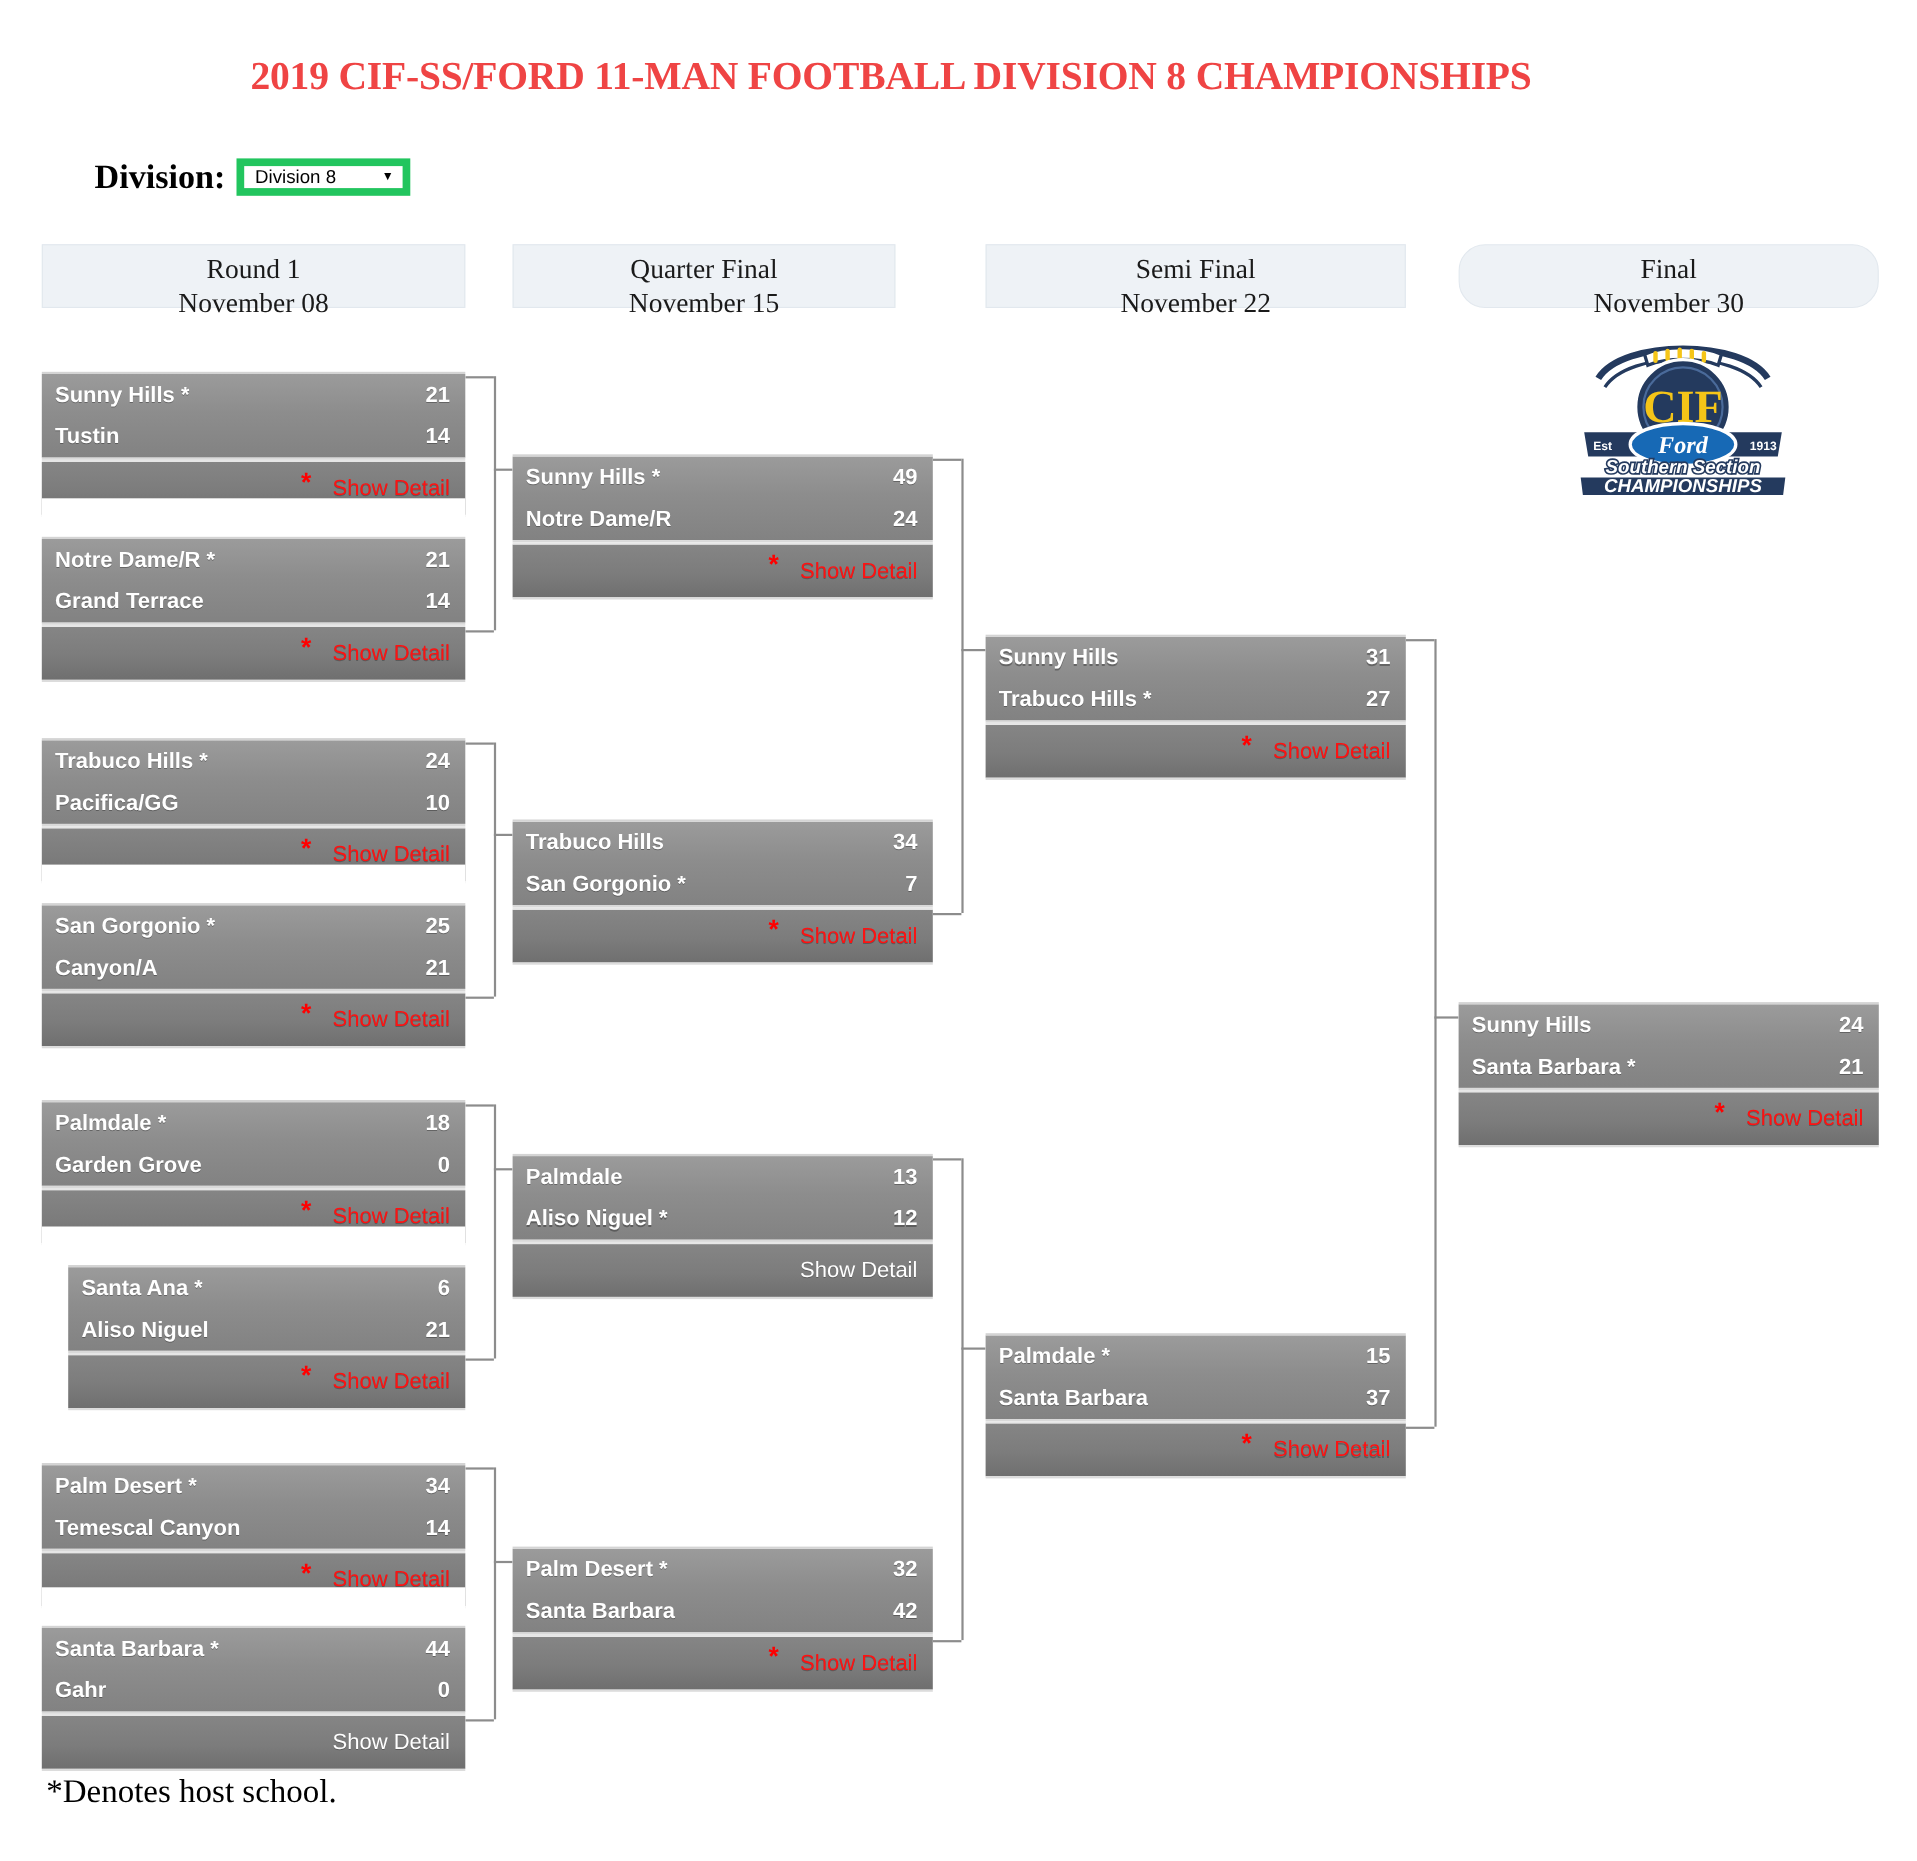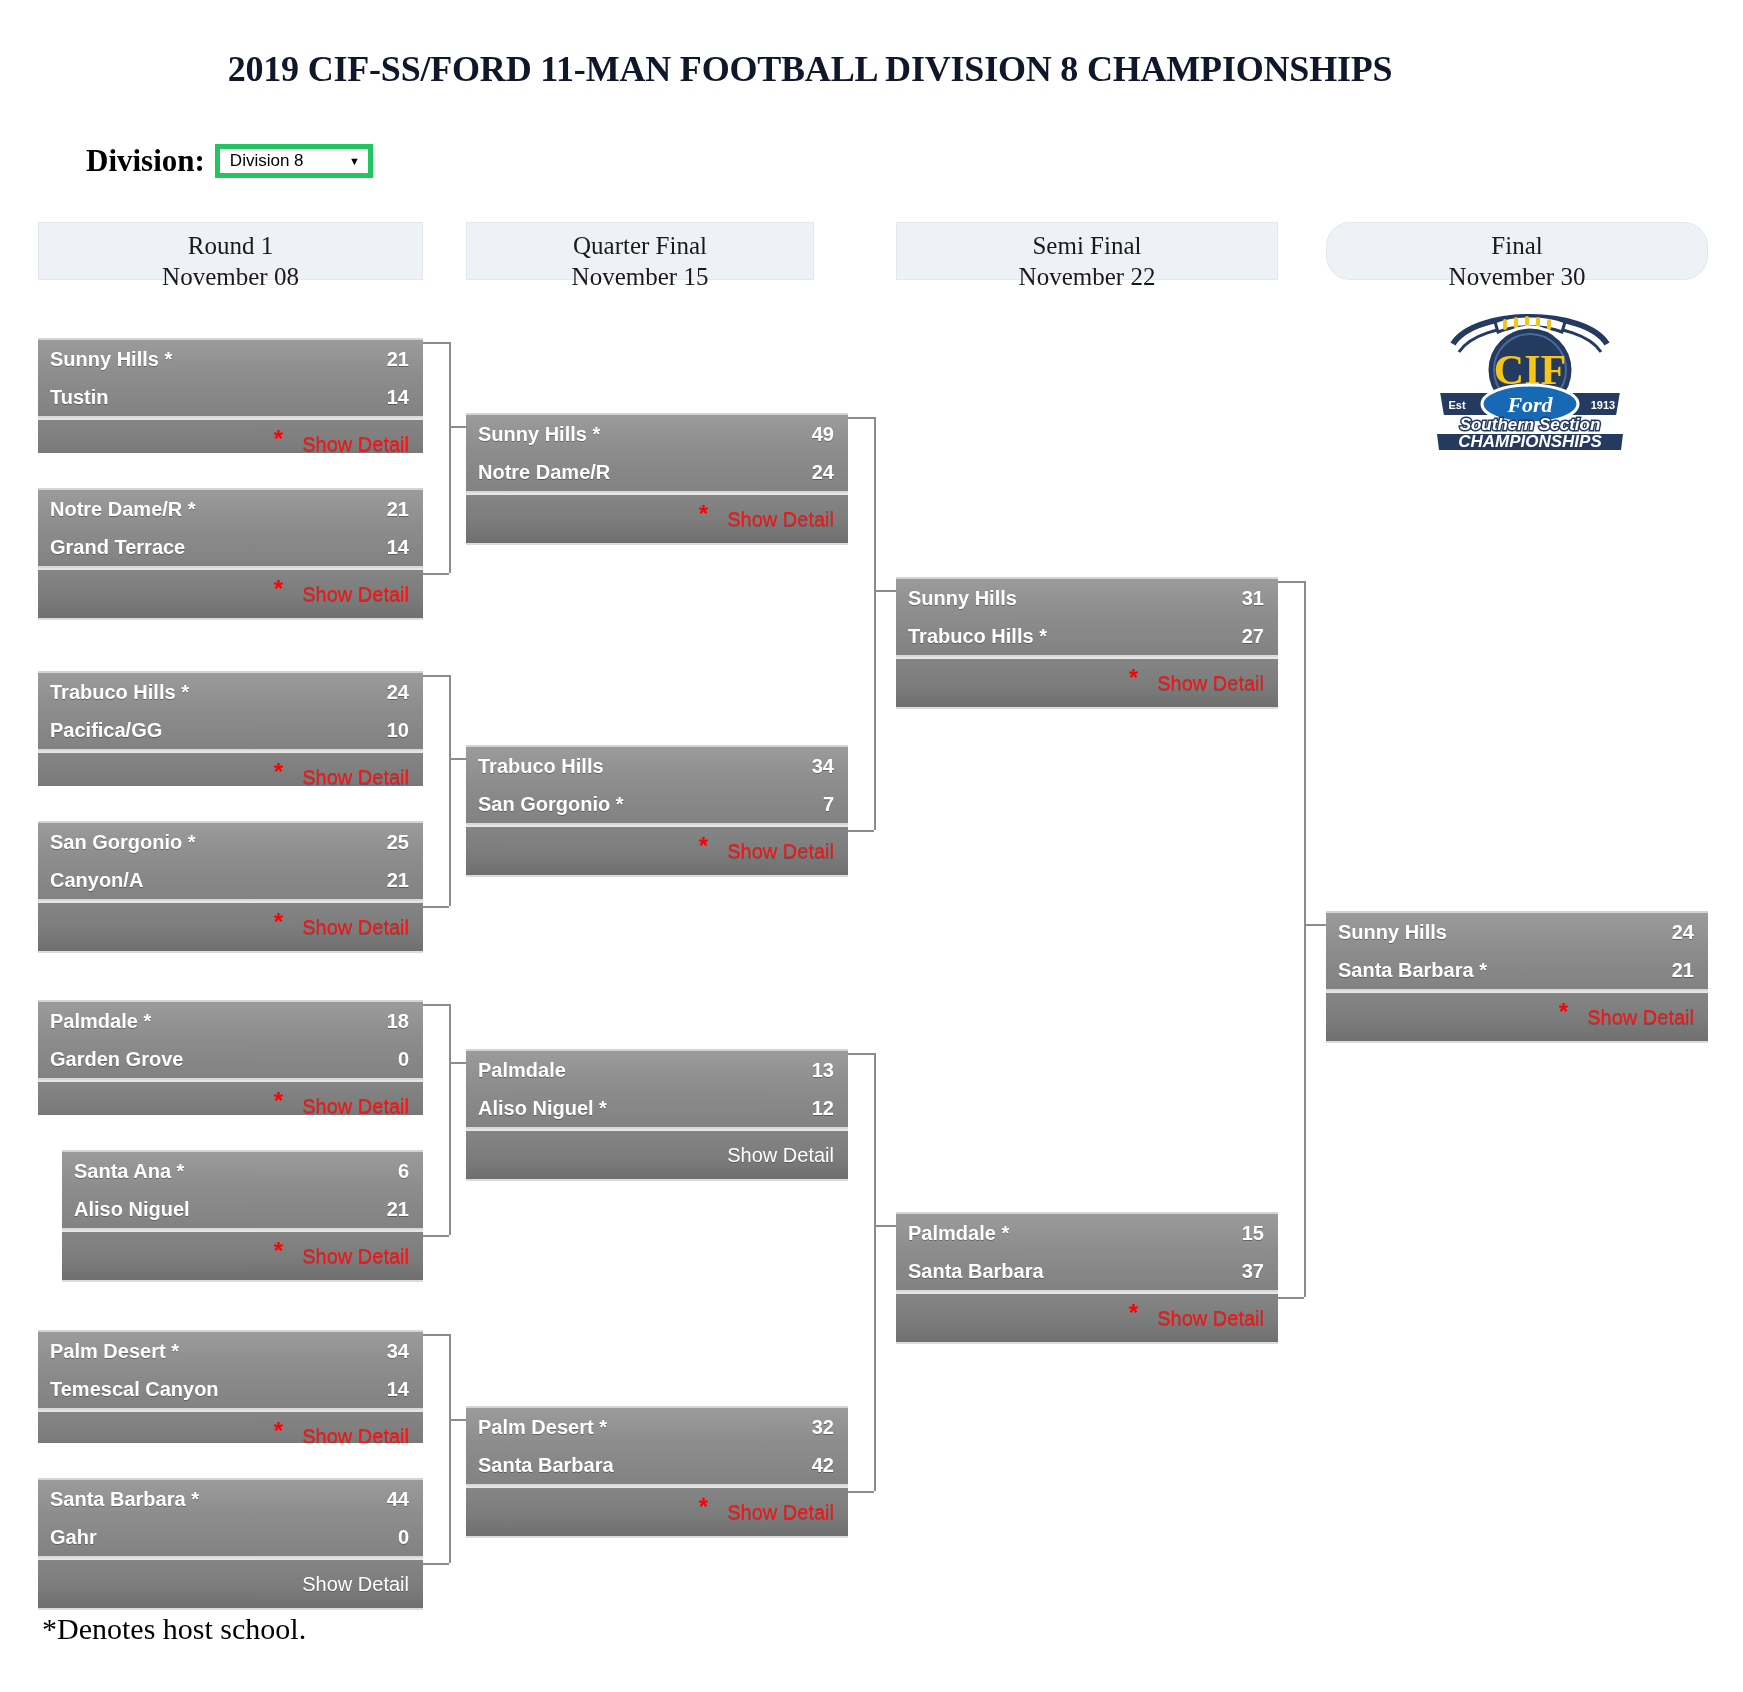--- a/index.html
+++ b/index.html
@@ -19,21 +19,21 @@
   
   .page-title {
     position: absolute;
     left: 0; top: 48px;
     width: 1620px;
     text-align: center;
     font-family: "Liberation Serif", serif;
     font-weight: bold;
     font-size: 36px;
     letter-spacing: -0.2px;
-    color: #0f172a;
+    color: #ef4444;
     white-space: nowrap;
   }
 
   
   .division-bar {
     position: absolute;
     left: 42px; top: 143px;
     display: flex;
     align-items: center;
     gap: 10px;
@@ -46,21 +46,21 @@
     margin-left: 44px;
   }
   .division-select {
     display: flex;
     align-items: center;
     justify-content: space-between;
     width: 158px;
     height: 34px;
     padding: 0 8px 0 10px;
     background: #ffffff;
-    border: 5px solid #22c55e;
+    border: 7px solid #22c55e;
     font-family: "Liberation Sans", sans-serif;
     font-size: 17px;
     color: #000000;
     cursor: pointer;
   }
   .division-select .caret { font-size: 11px; line-height: 1; }
 
   
   .round-head {
     position: absolute;

